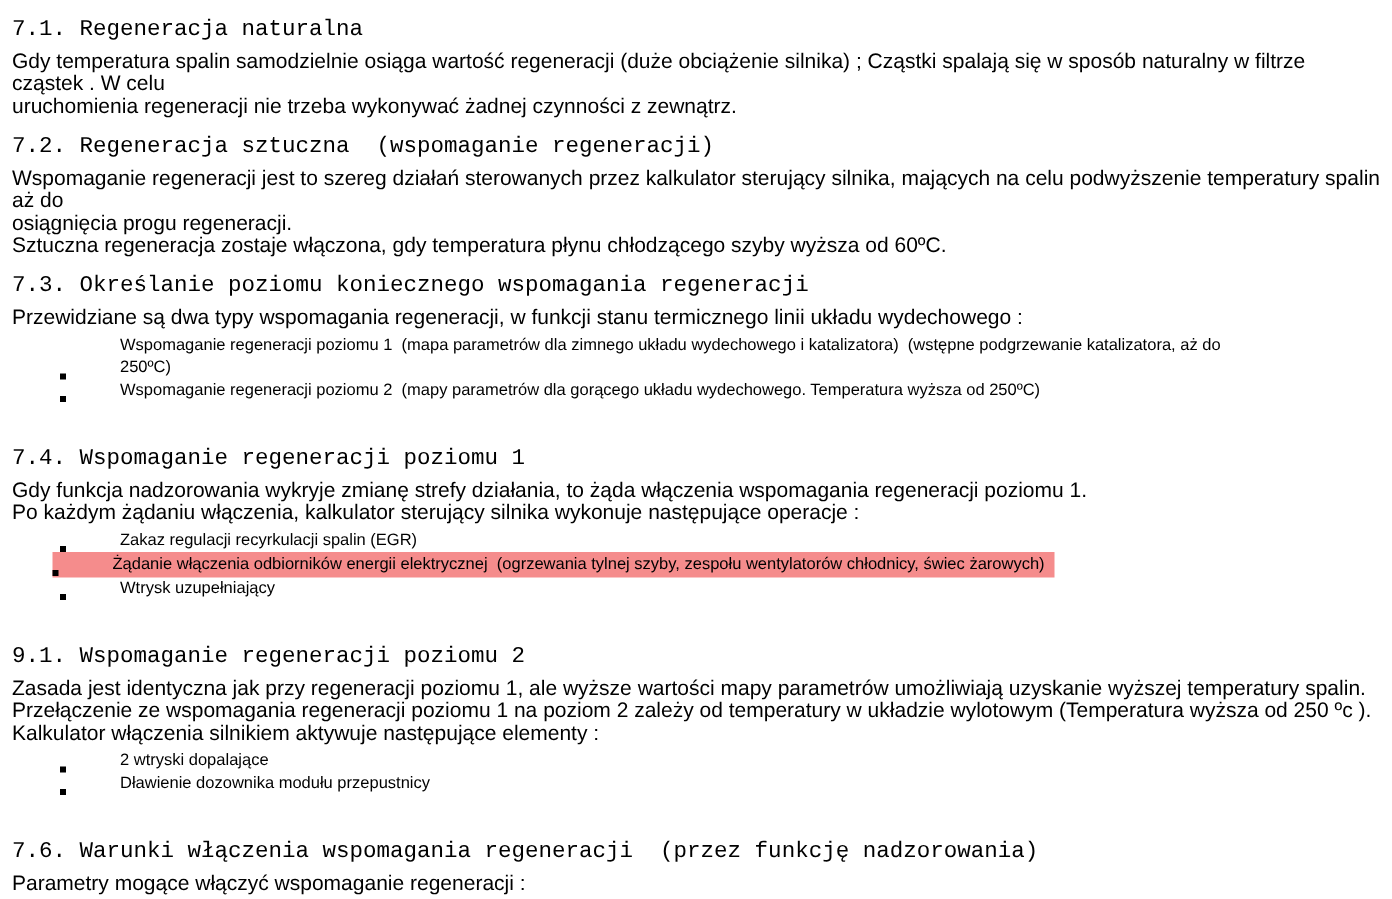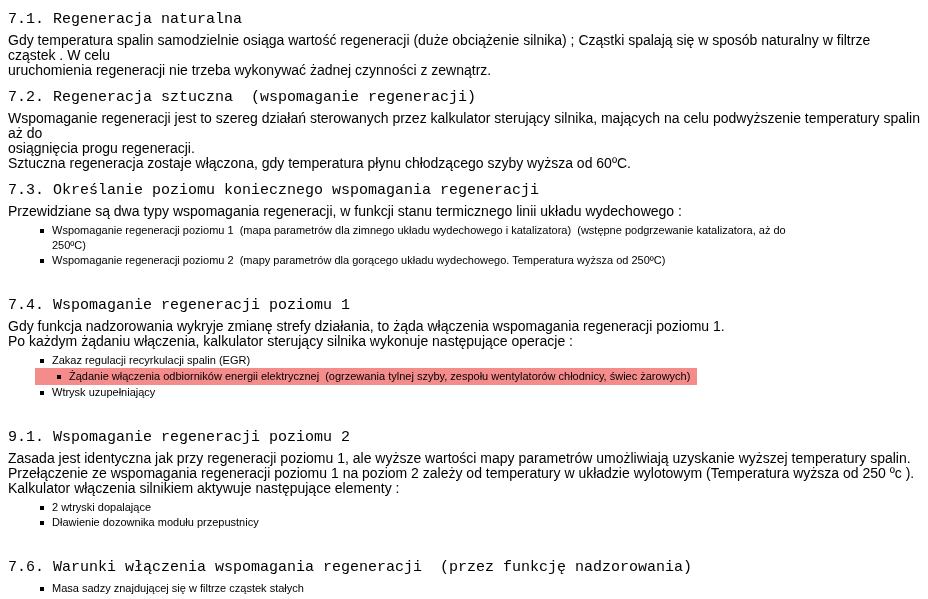--- a/index.html
+++ b/index.html
@@ -37,40 +37,41 @@
     margin: 0;
     white-space: pre-wrap;
   }
   .bullets {
     list-style: none;
     margin: 4px 0 0 27px;
     padding: 0;
   }
   .bullet-item {
     display: flex;
-    align-items: flex-start;
+    align-items: flex-end;
     padding: 0 0 0 5px;
     font-size: 11px;
     line-height: 15px;
+    gap: 28px;
   }
   .bullet-marker {
     flex: 0 0 4px;
     width: 4px;
     height: 4px;
     background: #000000;
     margin: 6px 8px 0 0;
   }
   .bullet-text {
     white-space: pre-wrap;
   }
   .bullet-item.highlight {
     background: #F58C8C;
     width: max-content;
     max-width: 880px;
-    padding: 1px 7px 1px 22px;
+    padding: 1px 7px 1px 0;
   }
 </style>
 </head>
 <body>
 
 <div class="page">
 
   <div class="section">
     <h2 class="section-title">7.1. Regeneracja naturalna</h2>
     <p class="para">Gdy temperatura spalin samodzielnie osiąga wartość regeneracji (duże obciążenie silnika) ; Cząstki spalają się w sposób naturalny w filtrze cząstek . W celu
@@ -132,20 +133,21 @@
       </li>
       <li class="bullet-item">
         <span class="bullet-marker"></span>
         <span class="bullet-text">Dławienie dozownika modułu przepustnicy</span>
       </li>
     </ul>
   </div>
 
   <div class="section extra-gap">
     <h2 class="section-title">7.6. Warunki włączenia wspomagania regeneracji  (przez funkcję nadzorowania)</h2>
+    <p class="para">Parametry mogące włączyć wspomaganie regeneracji :</p>
     <ul class="bullets">
       <li class="bullet-item">
         <span class="bullet-marker"></span>
         <span class="bullet-text">Masa sadzy znajdującej się w filtrze cząstek stałych</span>
       </li>
       <li class="bullet-item">
         <span class="bullet-marker"></span>
         <span class="bullet-text">Ciśnienie różnicowe</span>
       </li>
     </ul>

